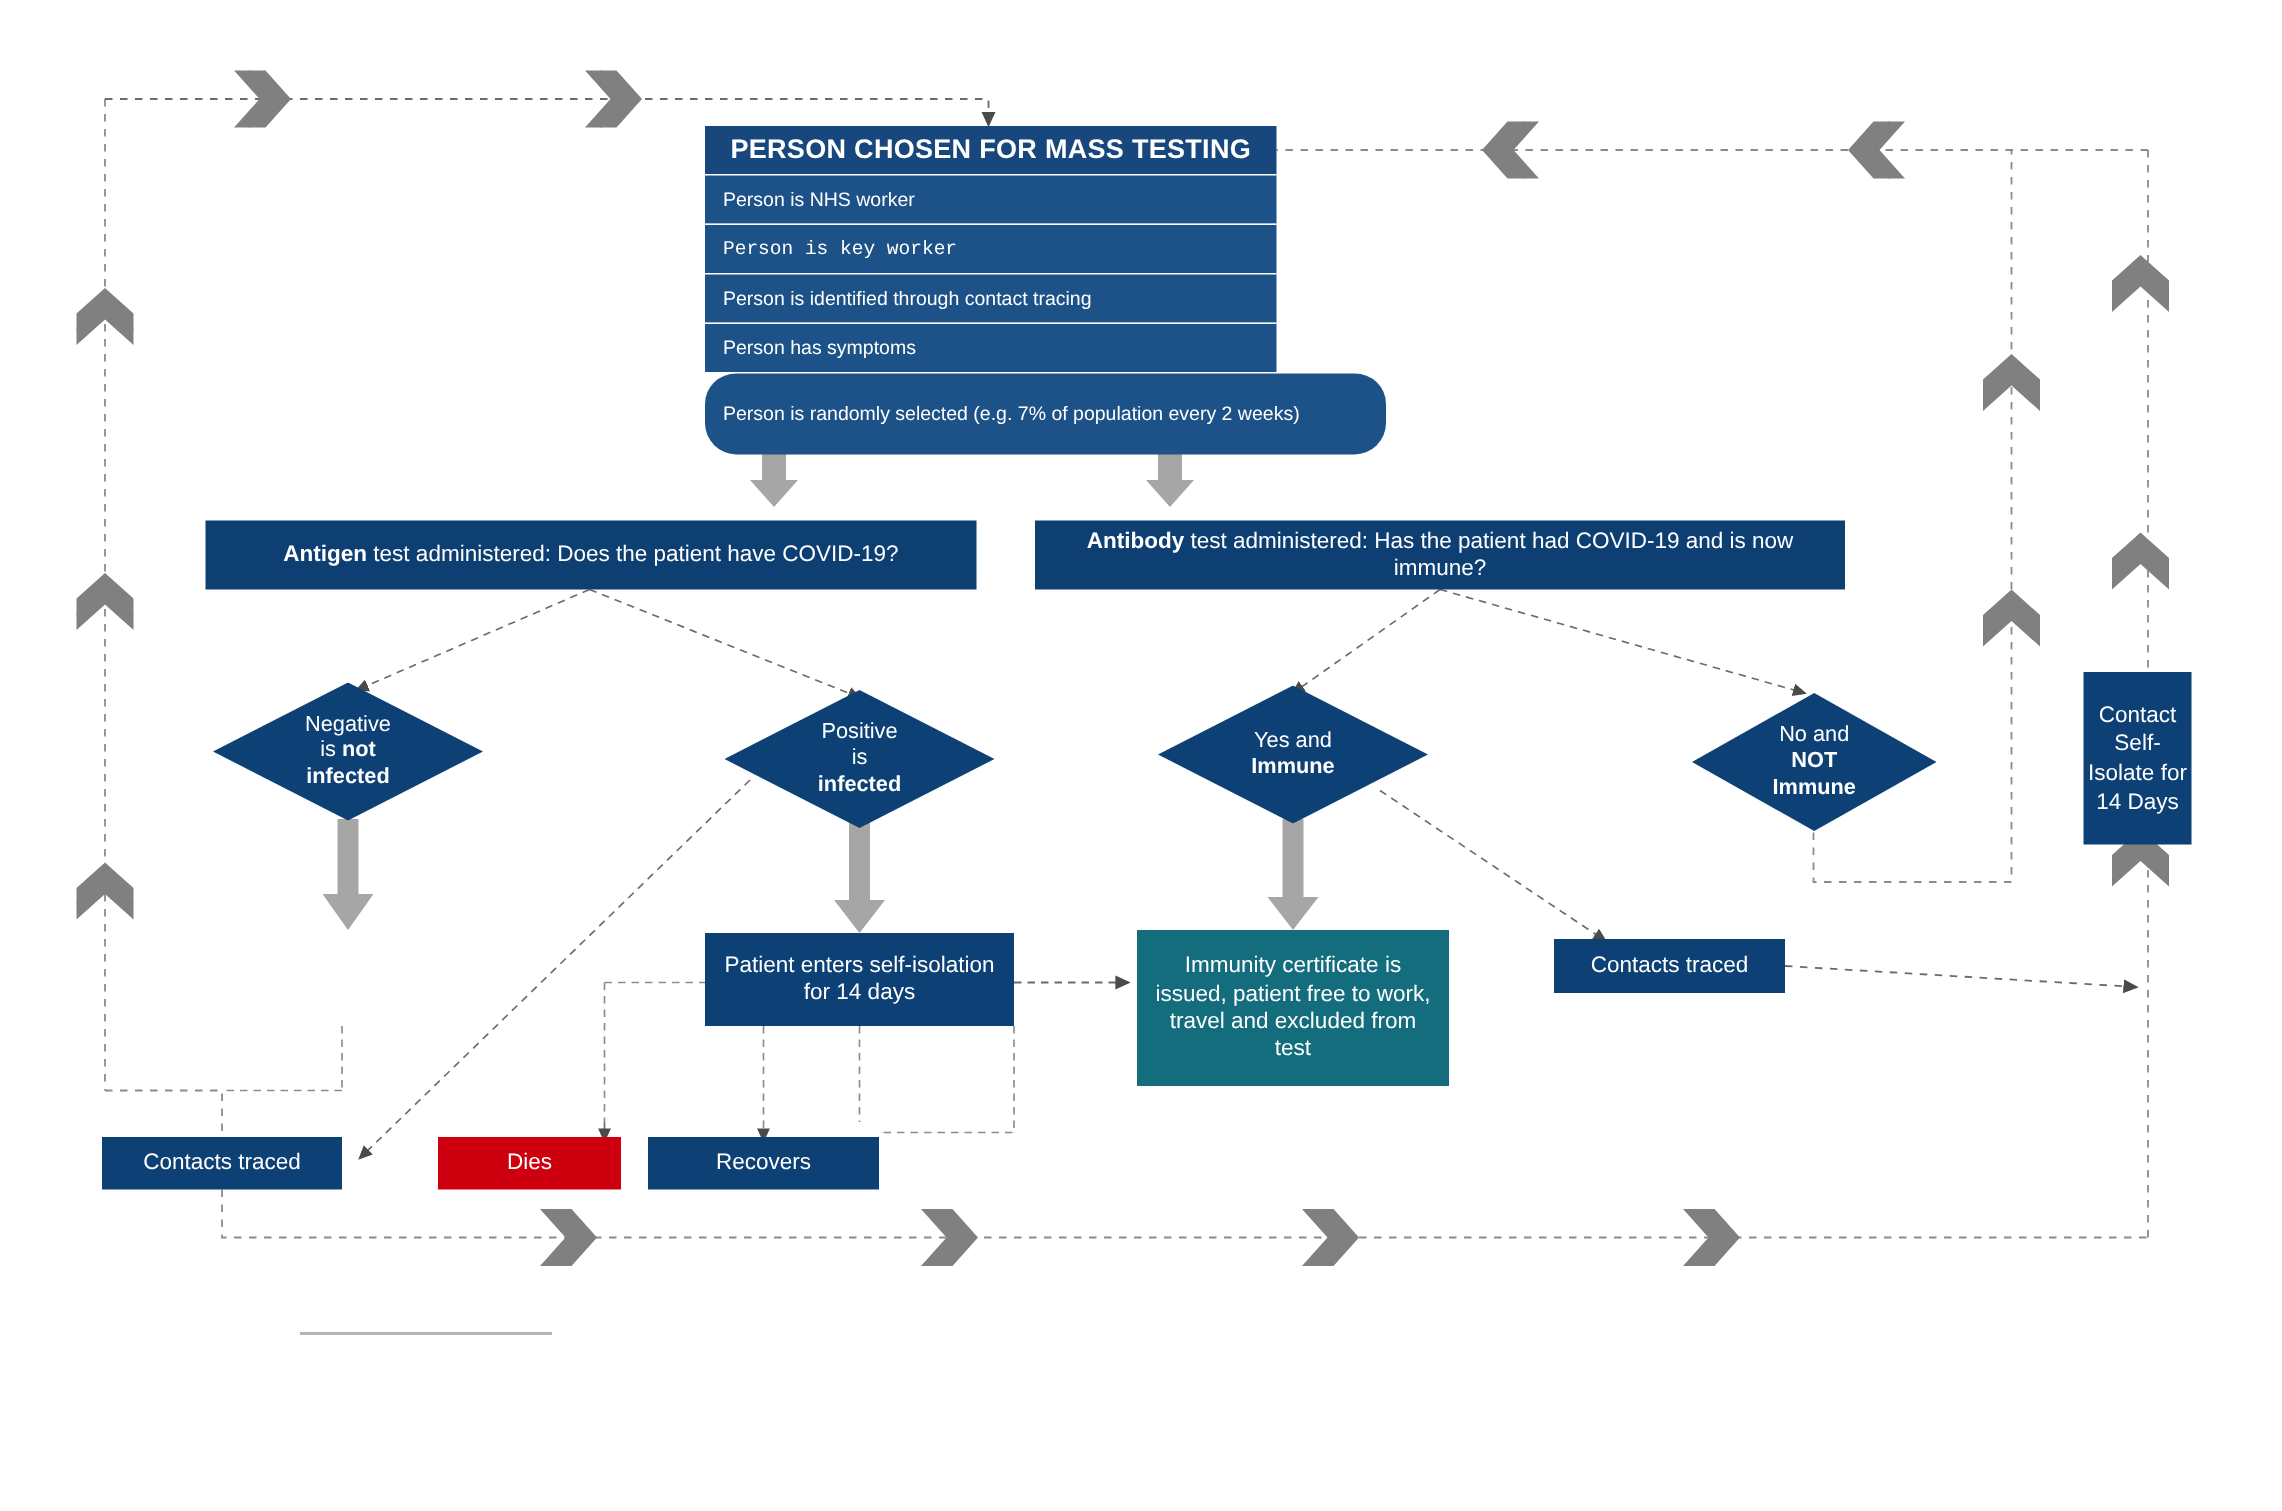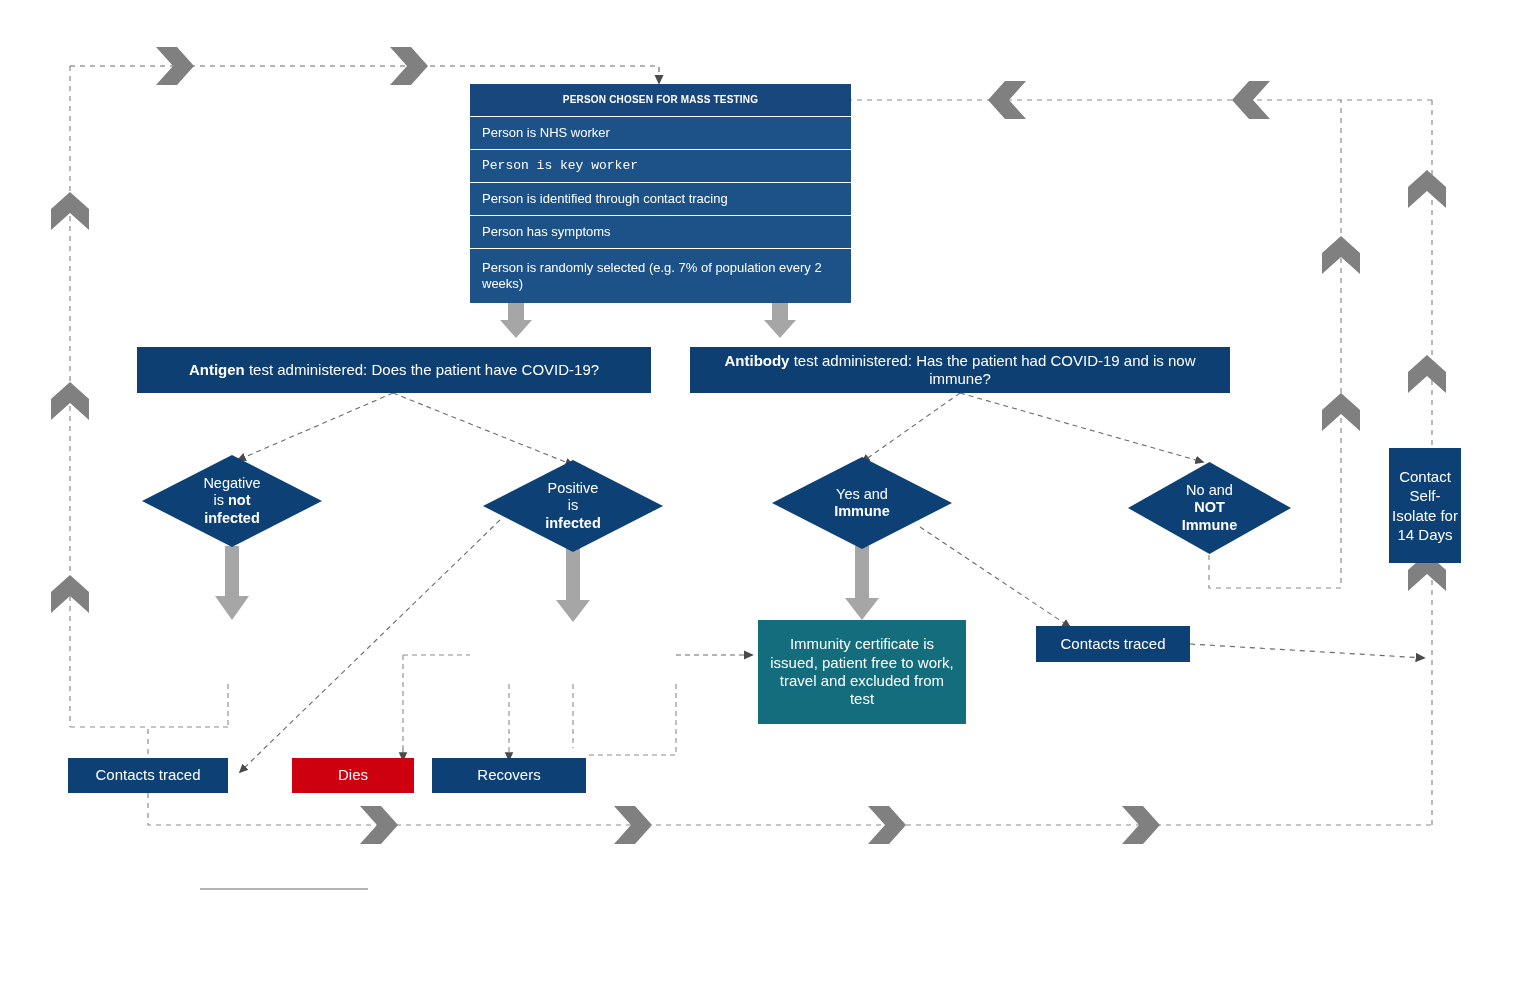--- a/index.html
+++ b/index.html
@@ -35,21 +35,21 @@
     color: #ffffff;
     line-height: 1.22;
   }
   .navy { background: #0d4075; }
   .grey { background: #878787; }
   .teal { background: #136d7d; }
   .red  { background: #ce0010; }
 
   .hdr {
     font-weight: bold;
-    font-size: 10px;
+    font-size: 18px;
     letter-spacing: 0.2px;
     background: #17477d;
   }
   .crit {
     font-size: 13px;
     justify-content: flex-start;
     padding-left: 12px;
     text-align: left;
     background: #1d5289;
     border-top: 1.5px solid #ffffff;
@@ -252,21 +252,21 @@
   </div>
   <div class="node crit" style="left:470px; top:149px; width:381px; height:33px;font-family:Liberation Mono, monospace;">
     <span>Person is key worker</span>
   </div>
   <div class="node crit" style="left:470px; top:182px; width:381px; height:33px;">
     <span>Person is identified through contact tracing</span>
   </div>
   <div class="node crit" style="left:470px; top:215px; width:381px; height:33px;">
     <span>Person has symptoms</span>
   </div>
-  <div class="node crit" style="left:470px; top:248px; width:381px; height:55px;">
+  <div class="node crit" style="left:470px; top:248px; width:454px; height:55px;border-radius:21px;">
     <span>Person is randomly selected (e.g. 7% of population every 2 weeks)</span>
   </div>
 
   <div class="node test-box" style="left:137px; top:347px; width:514px; height:46px;">
     <span><b>Antigen</b><span> test administered: Does the patient have COVID-19?</span></span>
   </div>
 
   <div class="node test-box" style="left:690px; top:347px; width:540px; height:46px;">
     <span><b>Antibody</b><span> test administered: Has the patient had COVID-19 and is now immune?</span></span>
   </div>
@@ -316,20 +316,23 @@
     <div class="diamond-label">
       <span>
         <span>No and</span><br>
         <b>NOT</b><br>
         <b>Immune</b>
       </span>
     </div>
   </div>
 
 
+  <div class="node navy outcome" style="left:470px; top:622px; width:206px; height:62px;">
+    <span>Patient enters self-isolation for 14 days</span>
+  </div>
 
   <div class="node teal outcome" style="left:758px; top:620px; width:208px; height:104px;">
     <span>Immunity certificate is issued, patient free to work, travel and excluded from test</span>
   </div>
 
   <div class="node navy outcome" style="left:1036px; top:626px; width:154px; height:36px;">
     <span>Contacts traced</span>
   </div>
 
   <div class="node navy outcome" style="left:68px; top:758px; width:160px; height:35px;">

